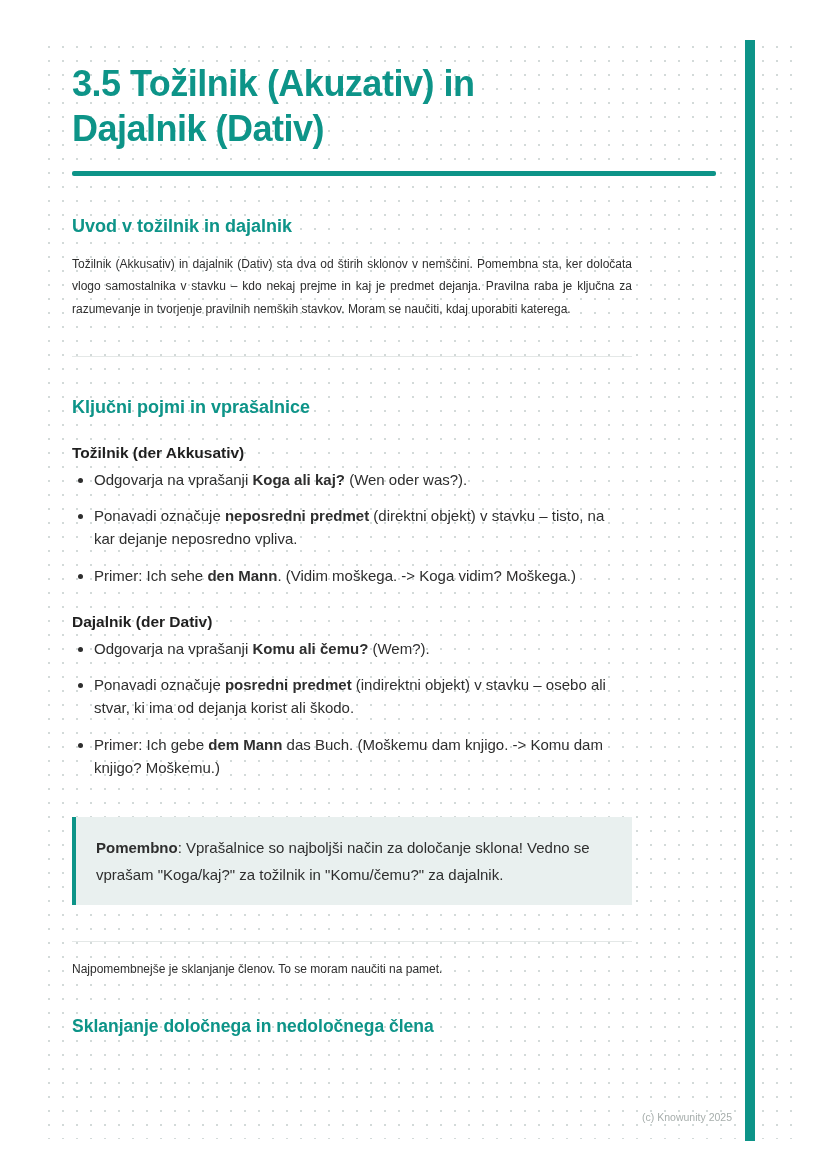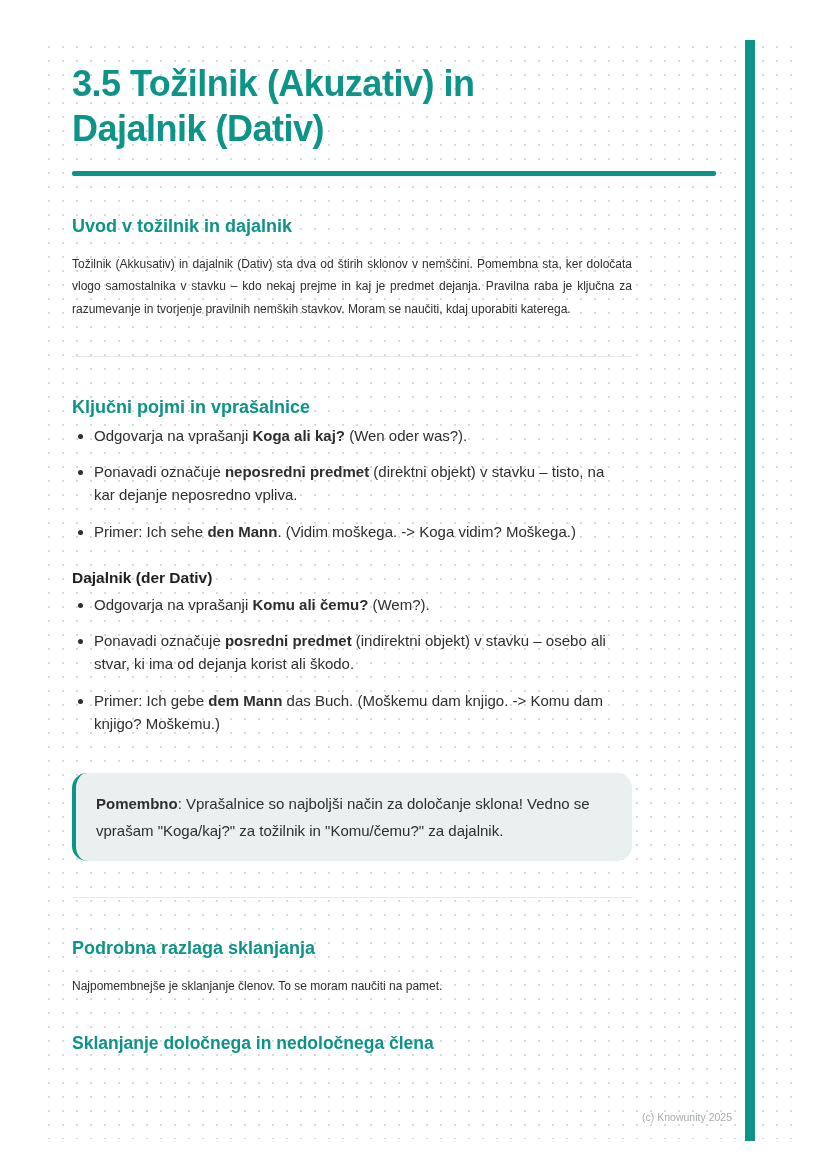--- a/index.html
+++ b/index.html
@@ -50,21 +50,21 @@
   }
   ul.bullet-list{
     margin:6px 0 0;padding-left:22px;width:556px;
   }
   ul.bullet-list li{
     font-size:15px;line-height:1.55;margin:0 0 13px;color:var(--text);
   }
   .callout{
     margin:38px 0 0;width:560px;background:#e9f0ef;
     border-left:4px solid var(--accent);
-    padding:17px 20px;font-size:15px;line-height:1.8;color:var(--text);border-radius:15px;
+    padding:17px 20px;font-size:15px;line-height:1.8;color:var(--text);
   }
   h4.teal-subheading{
     margin:36px 0 0;font-size:17.5px;font-weight:700;color:var(--accent);
   }
   .footer-credit{
     position:absolute;right:96px;bottom:48px;
     font-size:10.5px;color:var(--muted);
   }
   strong{font-weight:700;}
 </style>
@@ -80,37 +80,37 @@
 Dajalnik (Dativ)</h1>
   <div class="title-rule"></div>
 
   <h2 class="section-heading">Uvod v tožilnik in dajalnik</h2>
   <p class="body-paragraph">Tožilnik (Akkusativ) in dajalnik (Dativ) sta dva od štirih sklonov v nemščini. Pomembna sta, ker določata vlogo samostalnika v stavku – kdo nekaj prejme in kaj je predmet dejanja. Pravilna raba je ključna za razumevanje in tvorjenje pravilnih nemških stavkov. Moram se naučiti, kdaj uporabiti katerega.</p>
 
   <div class="divider"></div>
 
   <h2 class="section-heading">Ključni pojmi in vprašalnice</h2>
 
+  <h3 class="sub-heading">Tožilnik (der Akkusativ)</h3>
   <ul class="bullet-list">
     <li><span>Odgovarja na vprašanji </span><strong>Koga ali kaj?</strong><span> (Wen oder was?).</span></li>
     <li><span>Ponavadi označuje </span><strong>neposredni predmet</strong><span> (direktni objekt) v stavku – tisto, na kar dejanje neposredno vpliva.</span></li>
     <li><span>Primer: Ich sehe </span><strong>den Mann</strong><span>. (Vidim moškega. -&gt; Koga vidim? Moškega.)</span></li>
   </ul>
 
   <h3 class="sub-heading">Dajalnik (der Dativ)</h3>
   <ul class="bullet-list">
     <li><span>Odgovarja na vprašanji </span><strong>Komu ali čemu?</strong><span> (Wem?).</span></li>
     <li><span>Ponavadi označuje </span><strong>posredni predmet</strong><span> (indirektni objekt) v stavku – osebo ali stvar, ki ima od dejanja korist ali škodo.</span></li>
     <li><span>Primer: Ich gebe </span><strong>dem Mann</strong><span> das Buch. (Moškemu dam knjigo. -&gt; Komu dam knjigo? Moškemu.)</span></li>
   </ul>
 
   <div class="callout"><strong>Pomembno</strong><span>: Vprašalnice so najboljši način za določanje sklona! Vedno se vprašam "Koga/kaj?" za tožilnik in "Komu/čemu?" za dajalnik.</span></div>
 
   <div class="divider"></div>
 
-  <h2 class="section-heading">Podrobna razlaga sklanjanja</h2>
   <p class="body-paragraph">Najpomembnejše je sklanjanje členov. To se moram naučiti na pamet.</p>
 
   <h4 class="teal-subheading">Sklanjanje določnega in nedoločnega člena</h4>
 
 </div>
 
 <div class="footer-credit">(c) Knowunity 2025</div>
 
 </body></html>

